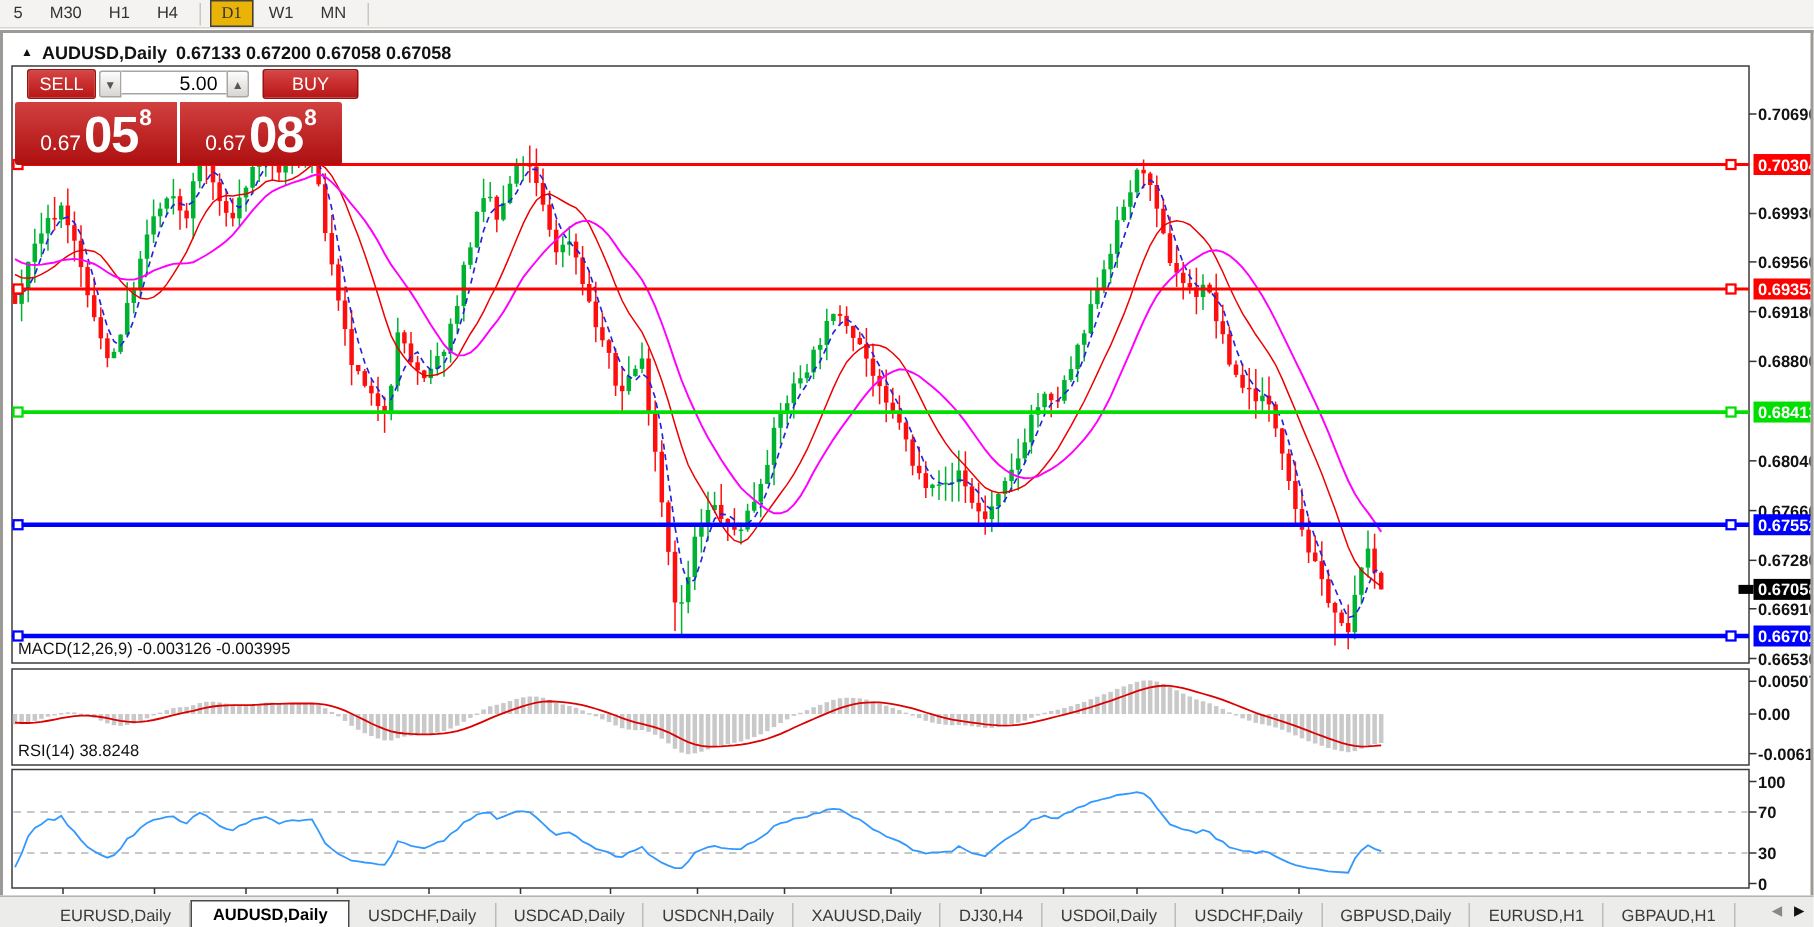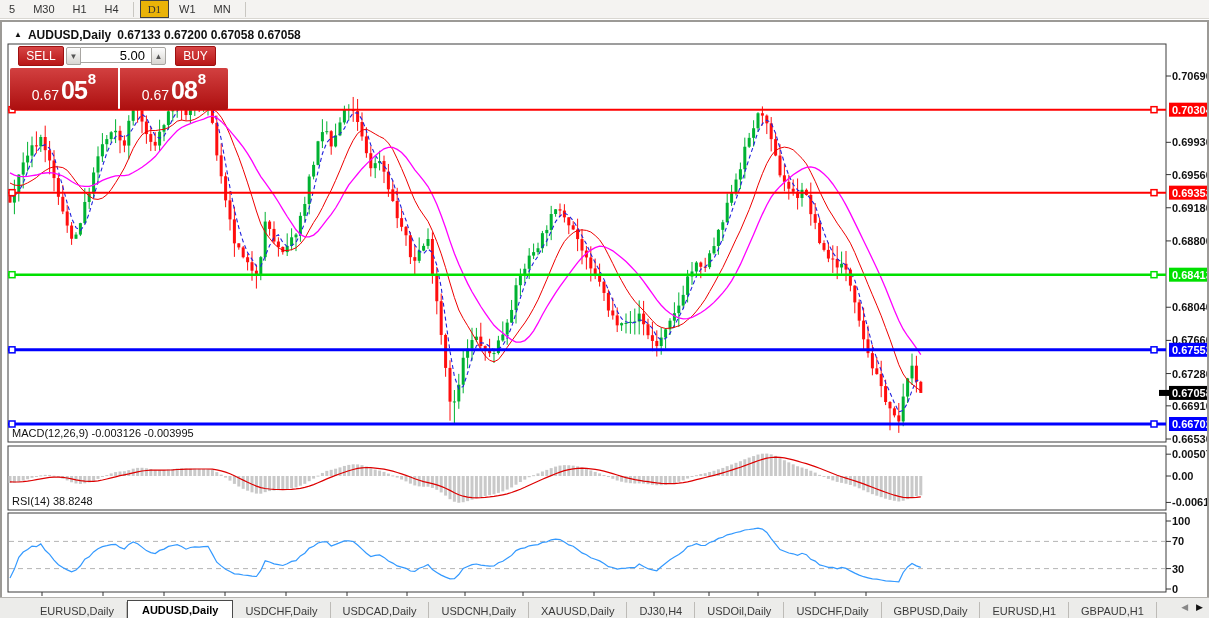--- a/index.html
+++ b/index.html
@@ -18,34 +18,34 @@
   .title-row{position:absolute;left:12px;top:6px;font-size:12px;font-weight:700;color:#111;
     display:flex;align-items:center;gap:6px;z-index:5;}
   .title-arrow{font-size:8px;position:relative;top:-1px;}
   .ind-label{position:absolute;font-size:11px;color:#111;z-index:4;}
   
   .trade-panel{position:absolute;left:8px;top:24px;width:219px;height:64px;z-index:6;}
   .tp-btn{position:absolute;height:20px;top:0;background:linear-gradient(#d64545,#b91616);
     border:1px solid #9d1010;border-radius:2px;color:#fff;font-size:12px;display:flex;
     align-items:center;justify-content:center;cursor:pointer;}
   .tp-sell-btn{left:8px;width:46px;}
-  .tp-buy-btn{left:165px;width:41px;}
+  .tp-buy-btn{left:165px;width:64px;}
   .tp-spin{position:absolute;top:1px;height:18px;width:15px;background:linear-gradient(#fdfdfd,#d8d6d2);
     border:1px solid #a8a6a2;color:#555;font-size:8px;display:flex;align-items:center;justify-content:center;cursor:pointer;}
   .tp-spin-down{left:56px;border-radius:2px 0 0 2px;}
   .tp-spin-up{left:141px;border-radius:0 2px 2px 0;}
   .tp-vol{position:absolute;left:71px;top:1px;width:70px;height:16px;border:1px solid #a8a6a2;
     border-left:none;border-right:none;background:#fff;font-size:13px;text-align:right;padding-right:6px;
     font-family:"Liberation Sans",sans-serif;color:#000;}
   .tp-price{position:absolute;top:22px;width:108px;height:42px;background:linear-gradient(#d24040,#ad0f0f);
     color:#fff;display:flex;align-items:flex-end;justify-content:center;padding-bottom:3px;cursor:pointer;}
   .tp-price-sell{left:0;border-radius:2px 0 0 2px;}
   .tp-price-buy{left:110px;border-radius:0 2px 2px 0;}
   .tp-small{font-size:14px;font-weight:400;line-height:24px;margin-right:2px;}
-  .tp-big{font-size:25px;font-weight:700;line-height:33px;letter-spacing:-1px;}
+  .tp-big{font-size:34px;font-weight:700;line-height:33px;letter-spacing:-1px;}
   .tp-sup{font-size:15px;font-weight:700;line-height:15px;align-self:flex-start;margin-top:3px;margin-left:1px;}
   
   .tabbar{position:absolute;left:0;top:597px;width:1209px;height:25px;background:#ececea;
     border-top:1px solid #b5b3af;display:flex;align-items:flex-end;font-size:11px;color:#3a3a3a;
     padding-left:28px;}
   .tab{padding:3px 12px 4px 12px;border-right:1px solid #bdbbb7;white-space:nowrap;cursor:pointer;line-height:13px;}
   .tab.active{background:#fff;border:1px solid #4a4a4a;border-bottom:none;font-weight:700;
     padding:3px 14px 5px 14px;color:#000;}
   .tab-arrows{position:absolute;right:6px;top:4px;display:flex;gap:8px;font-size:9px;color:#888;}
   .tab-arrows .right{color:#111;}

